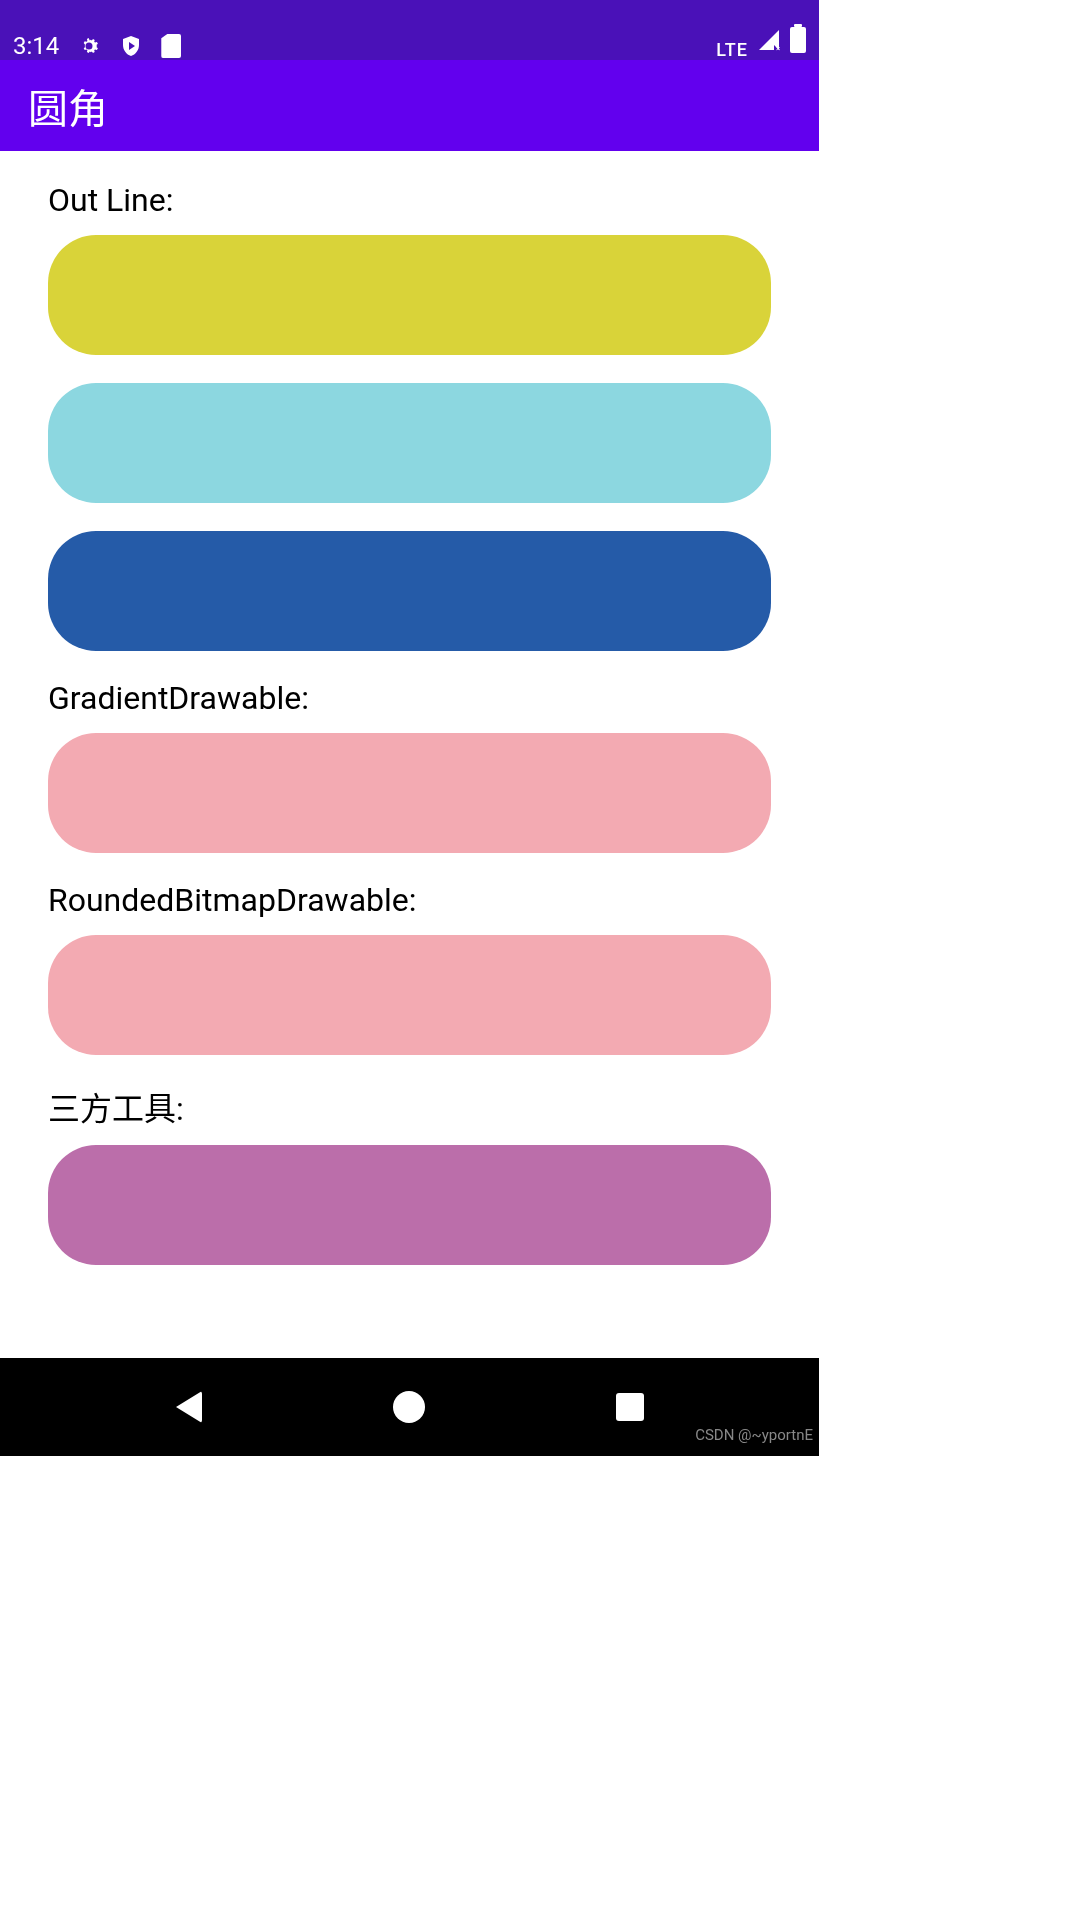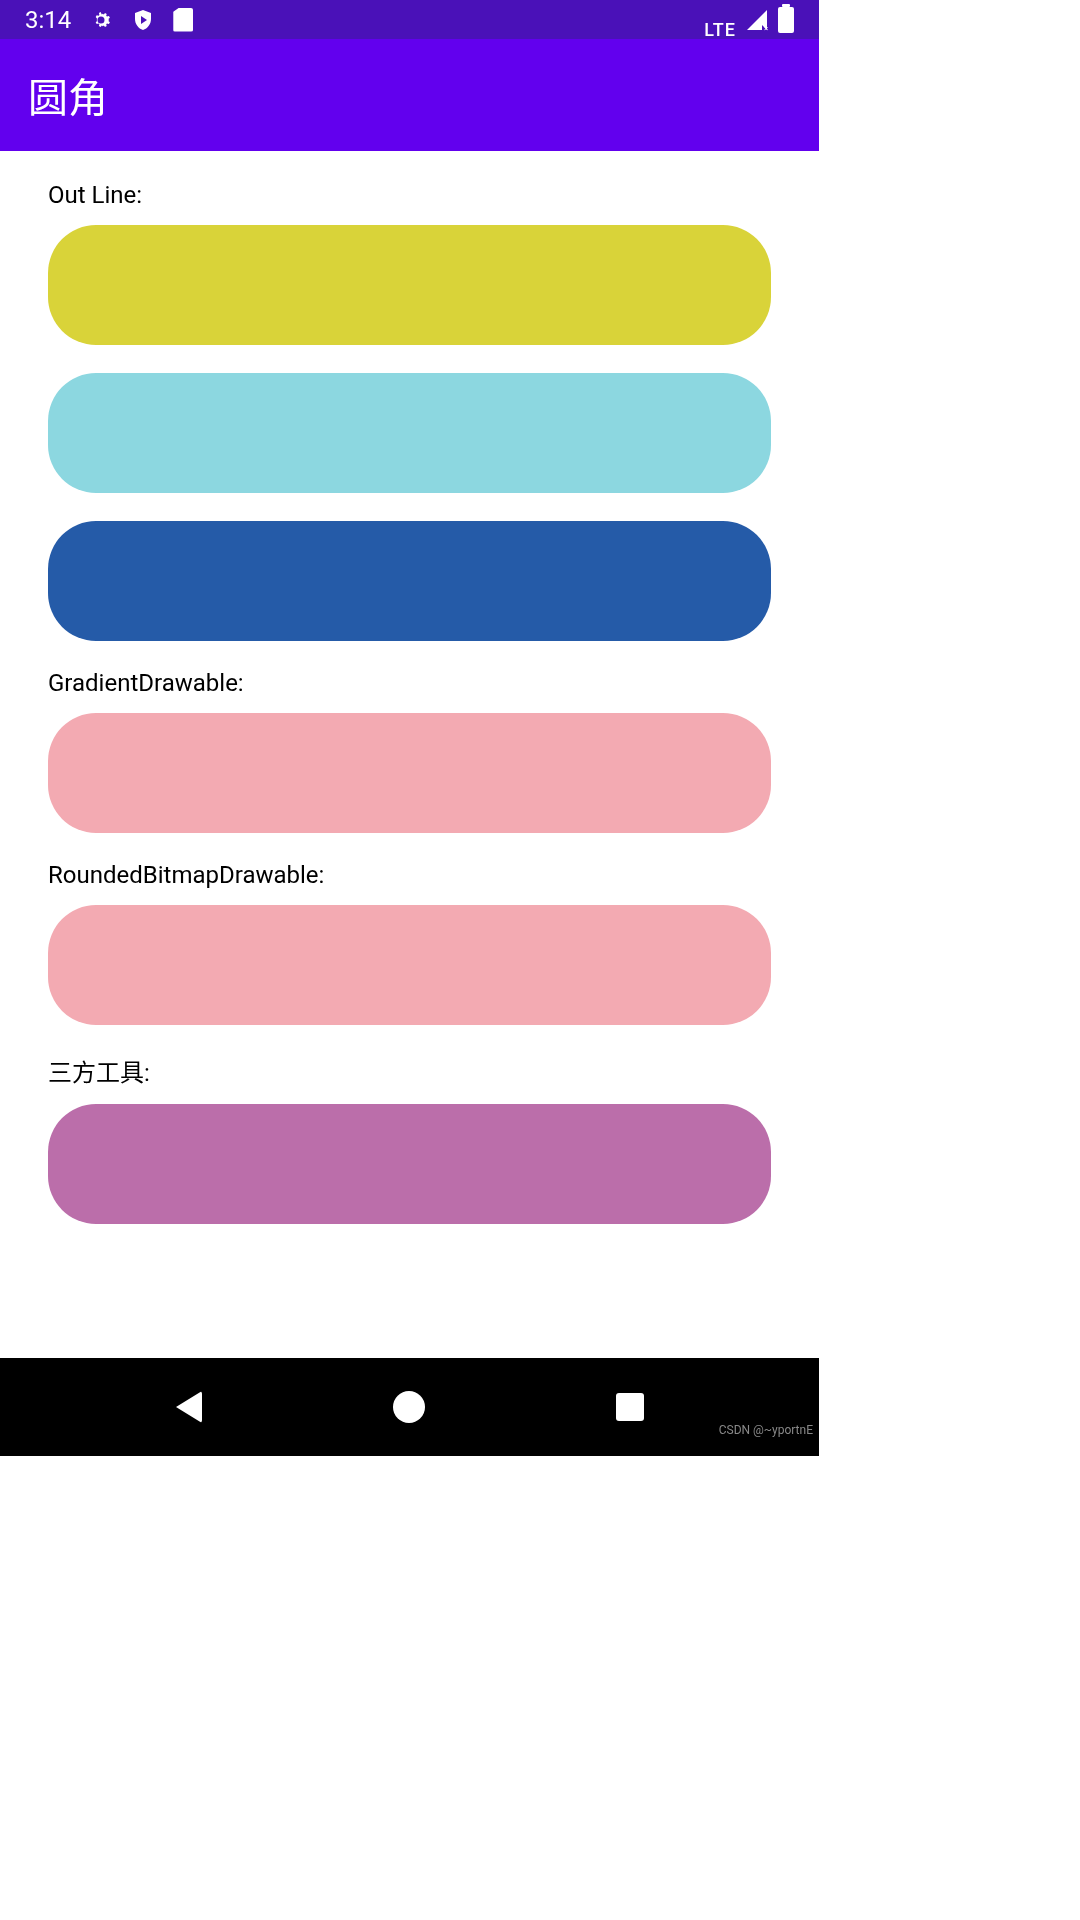--- a/index.html
+++ b/index.html
@@ -9,26 +9,26 @@
     }
     body {
       width: 819px;
       height: 1456px;
       background: #ffffff;
       font-family: Roboto, "Noto Sans CJK SC", sans-serif;
       position: relative;
       overflow: hidden;
     }
     .status-bar {
-      height: 39px;
+      height: 60px;
       background: #4a11b8;
       display: flex;
-      align-items: center;
+      align-items: flex-end;
       justify-content: space-between;
-      padding: 0 25px;
+      padding: 0 13px;
       color: #ffffff;
     }
     .status-left {
       display: flex;
       align-items: center;
       gap: 18px;
     }
     .status-time {
       font-size: 24px;
       font-weight: 400;
@@ -43,36 +43,36 @@
       align-items: center;
       gap: 8px;
     }
     .lte-text {
       font-size: 18px;
       font-weight: 500;
       letter-spacing: 1px;
       margin-top: 20px;
     }
     .app-bar {
-      height: 112px;
+      height: 91px;
       background: #6200ee;
       display: flex;
       align-items: center;
       padding: 0 28px;
     }
     .app-title {
       color: #ffffff;
       font-size: 40px;
       font-weight: 400;
     }
     .content {
       padding: 24px 48px 10px 48px;
     }
     .section-label {
-      font-size: 24px;
+      font-size: 32px;
       color: #000000;
       margin-top: 6px;
       margin-bottom: 16px;
     }
     .rounded-box {
       width: 100%;
       height: 120px;
       border-radius: 48px;
       margin-bottom: 28px;
     }
@@ -141,23 +141,23 @@
     }
     .sd-icon {
       width: 20px;
       height: 24px;
       background: #ffffff;
       border-radius: 2px;
       clip-path: polygon(30% 0, 100% 0, 100% 100%, 0 100%, 0 18%);
     }
     .watermark {
       position: absolute;
-      bottom: 19px;
+      bottom: 12px;
       right: 6px;
-      font-size: 12px;
+      font-size: 15px;
       color: #888;
     }
   </style>
 </head>
 <body>
 
 <div class="status-bar">
   <div class="status-left">
     <span class="status-time">3:14</span>
     <div class="status-icons-left">

